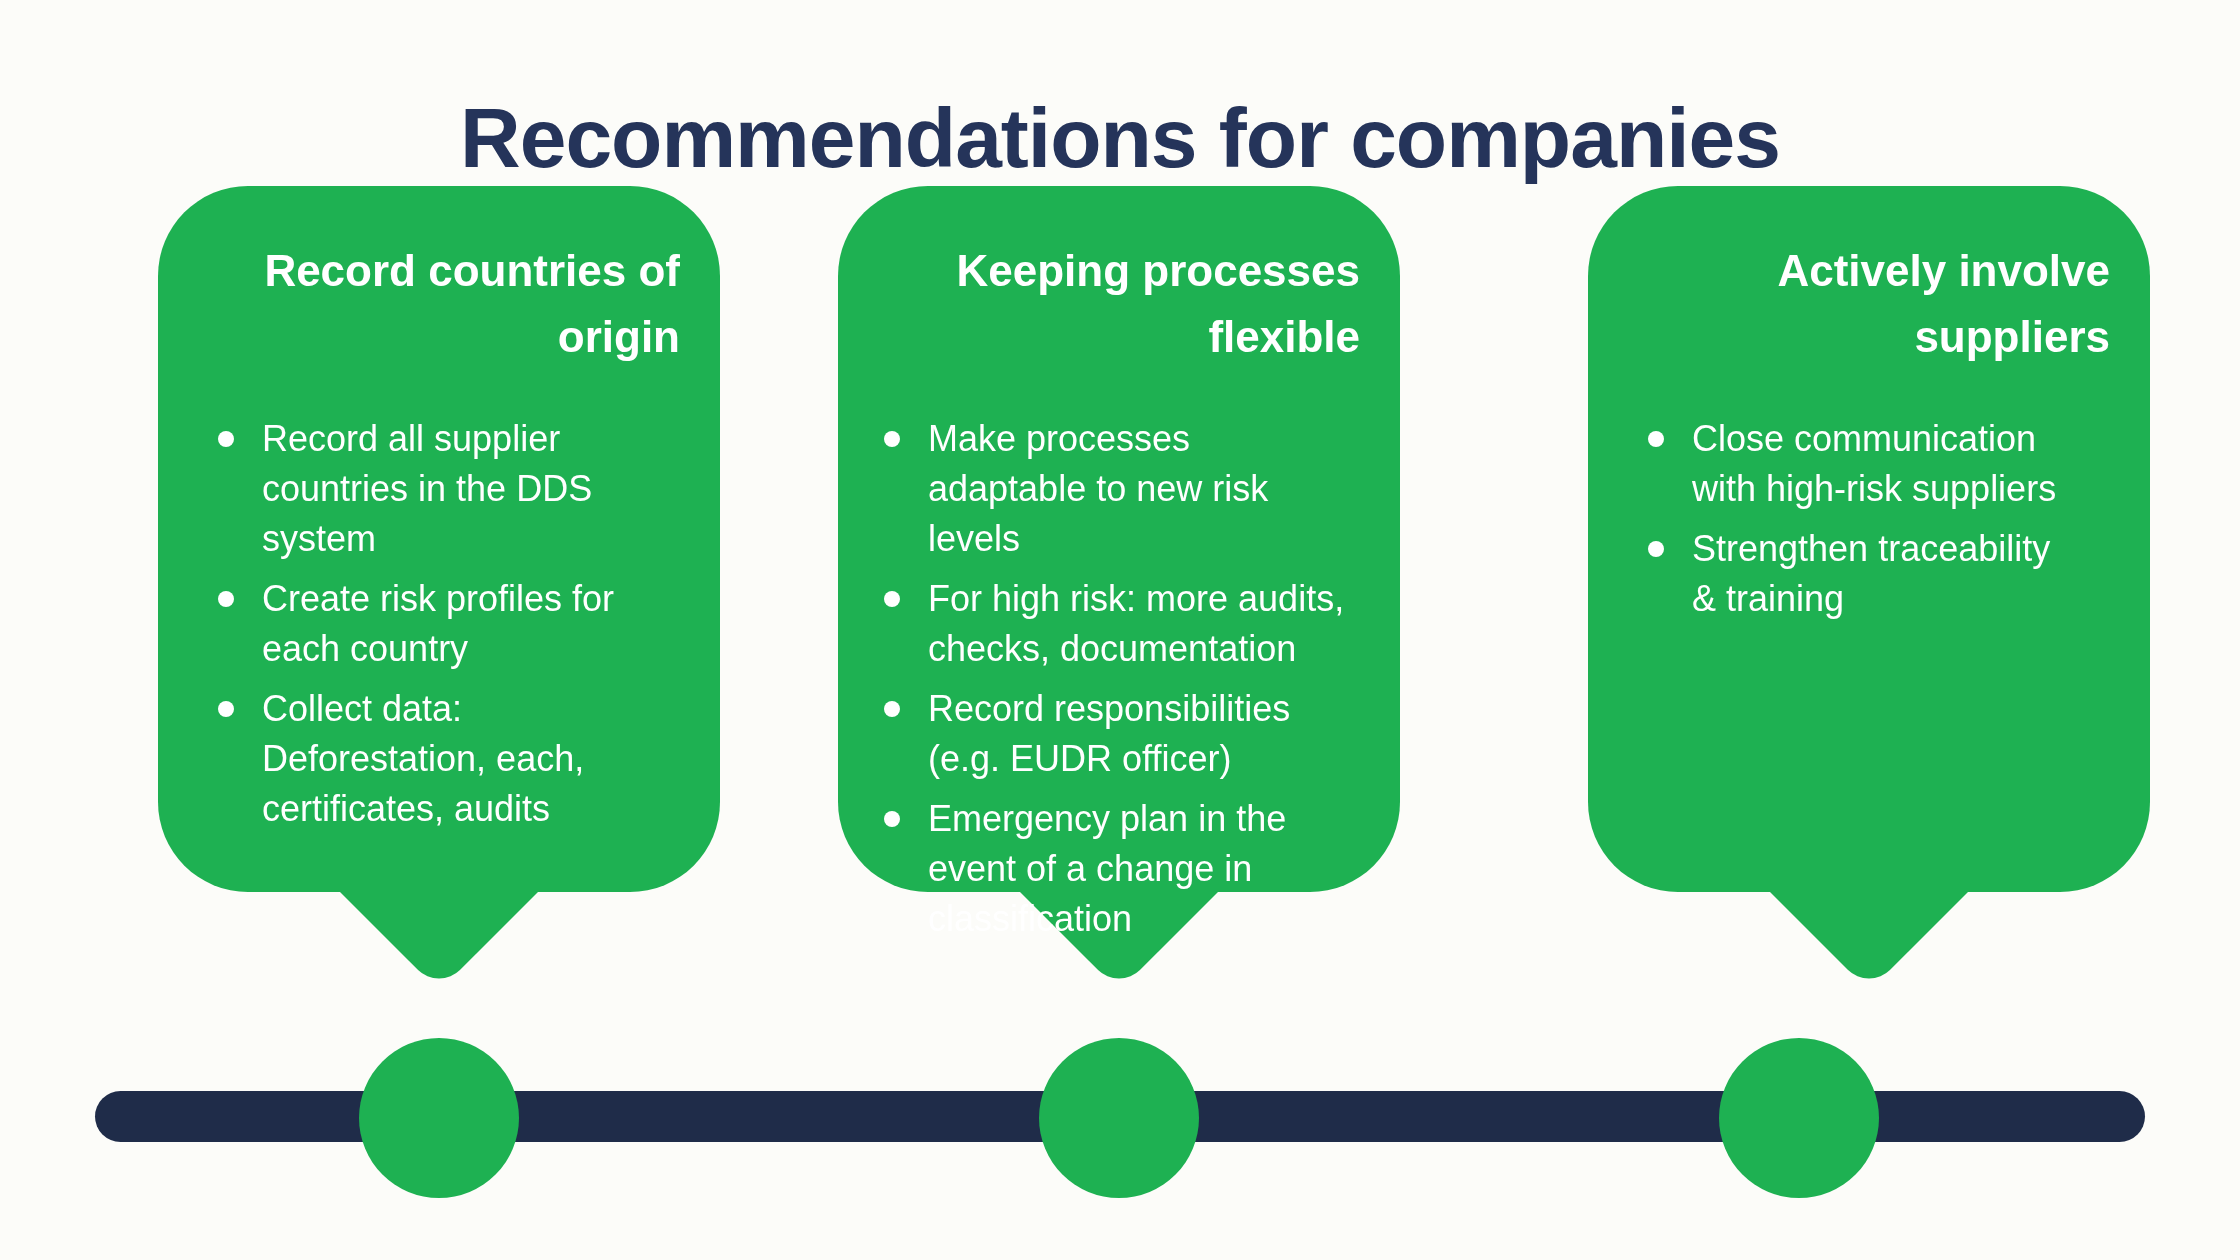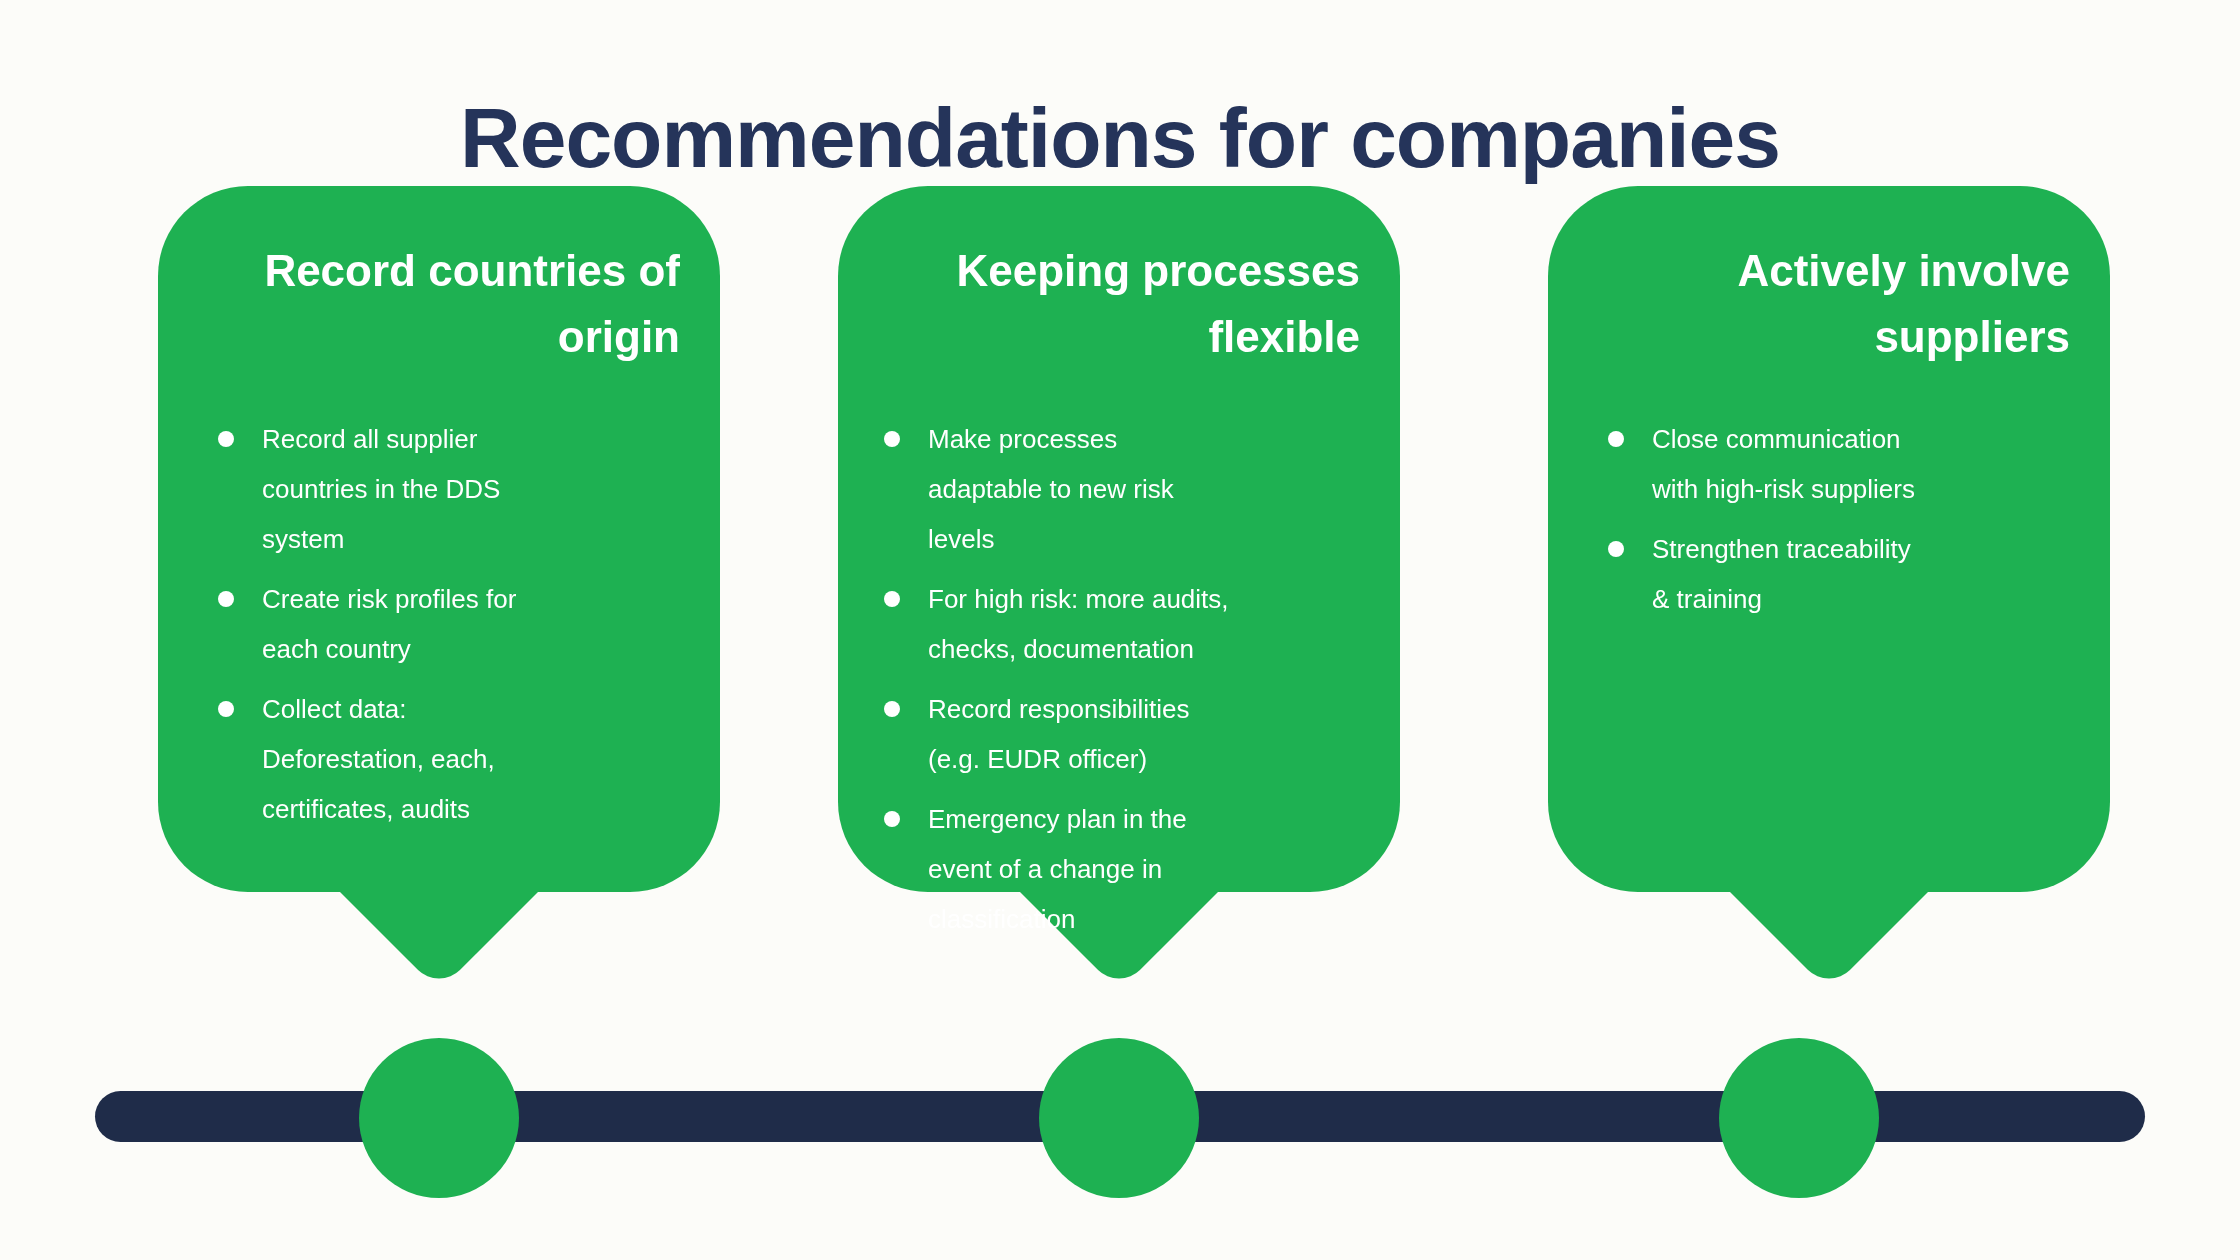--- a/index.html
+++ b/index.html
@@ -28,21 +28,21 @@
     top:186px;
     width:562px;height:706px;
     background:var(--green,#1EB152);
     border-radius:90px;
     box-sizing:border-box;
     padding:52px 40px 0 40px;
     color:#FFFFFF;
   }
   .card.c1{left:158px;}
   .card.c2{left:838px;padding-left:26px;}
-  .card.c3{left:1548px;}
+  .card.c3{left:1588px;}
   .card .pointer{
     position:absolute;
     left:50%;bottom:0;
     width:140px;height:140px;
     background:var(--green,#1EB152);
     transform:translate(-50%,50%) rotate(45deg);
     border-radius:0 0 30px 0;
   }
   .card h2{
     margin:0;
@@ -55,21 +55,21 @@
   }
   .card ul{
     margin:44px 0 0 0;
     padding:0 0 0 20px;
     list-style:none;
   }
   .card li{
     position:relative;
     padding-left:44px;
     margin:0 0 10px 0;
-    font-size:26px;
+    font-size:36px;
     line-height:50px;
     white-space:pre-line;
   }
   .card li::before{
     content:"";
     position:absolute;
     left:0;top:17px;
     width:16px;height:16px;
     border-radius:50%;
     background:#FFFFFF;

